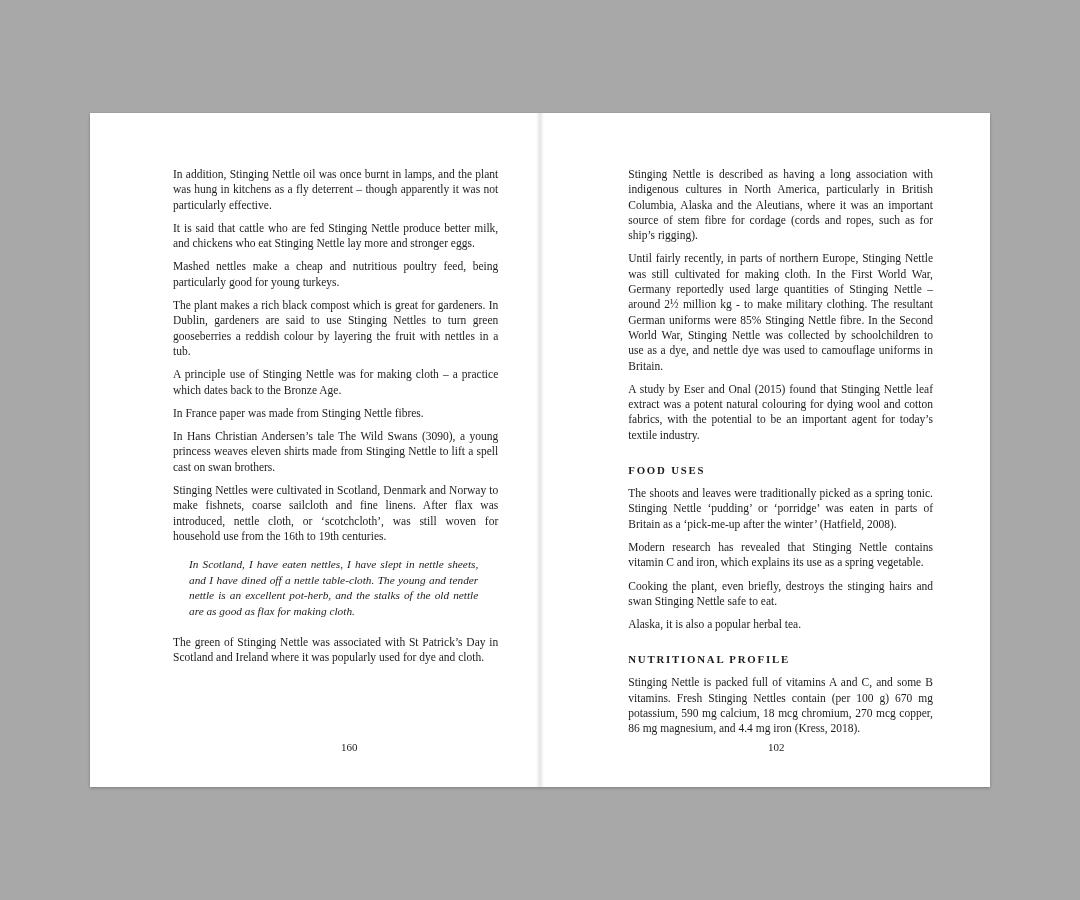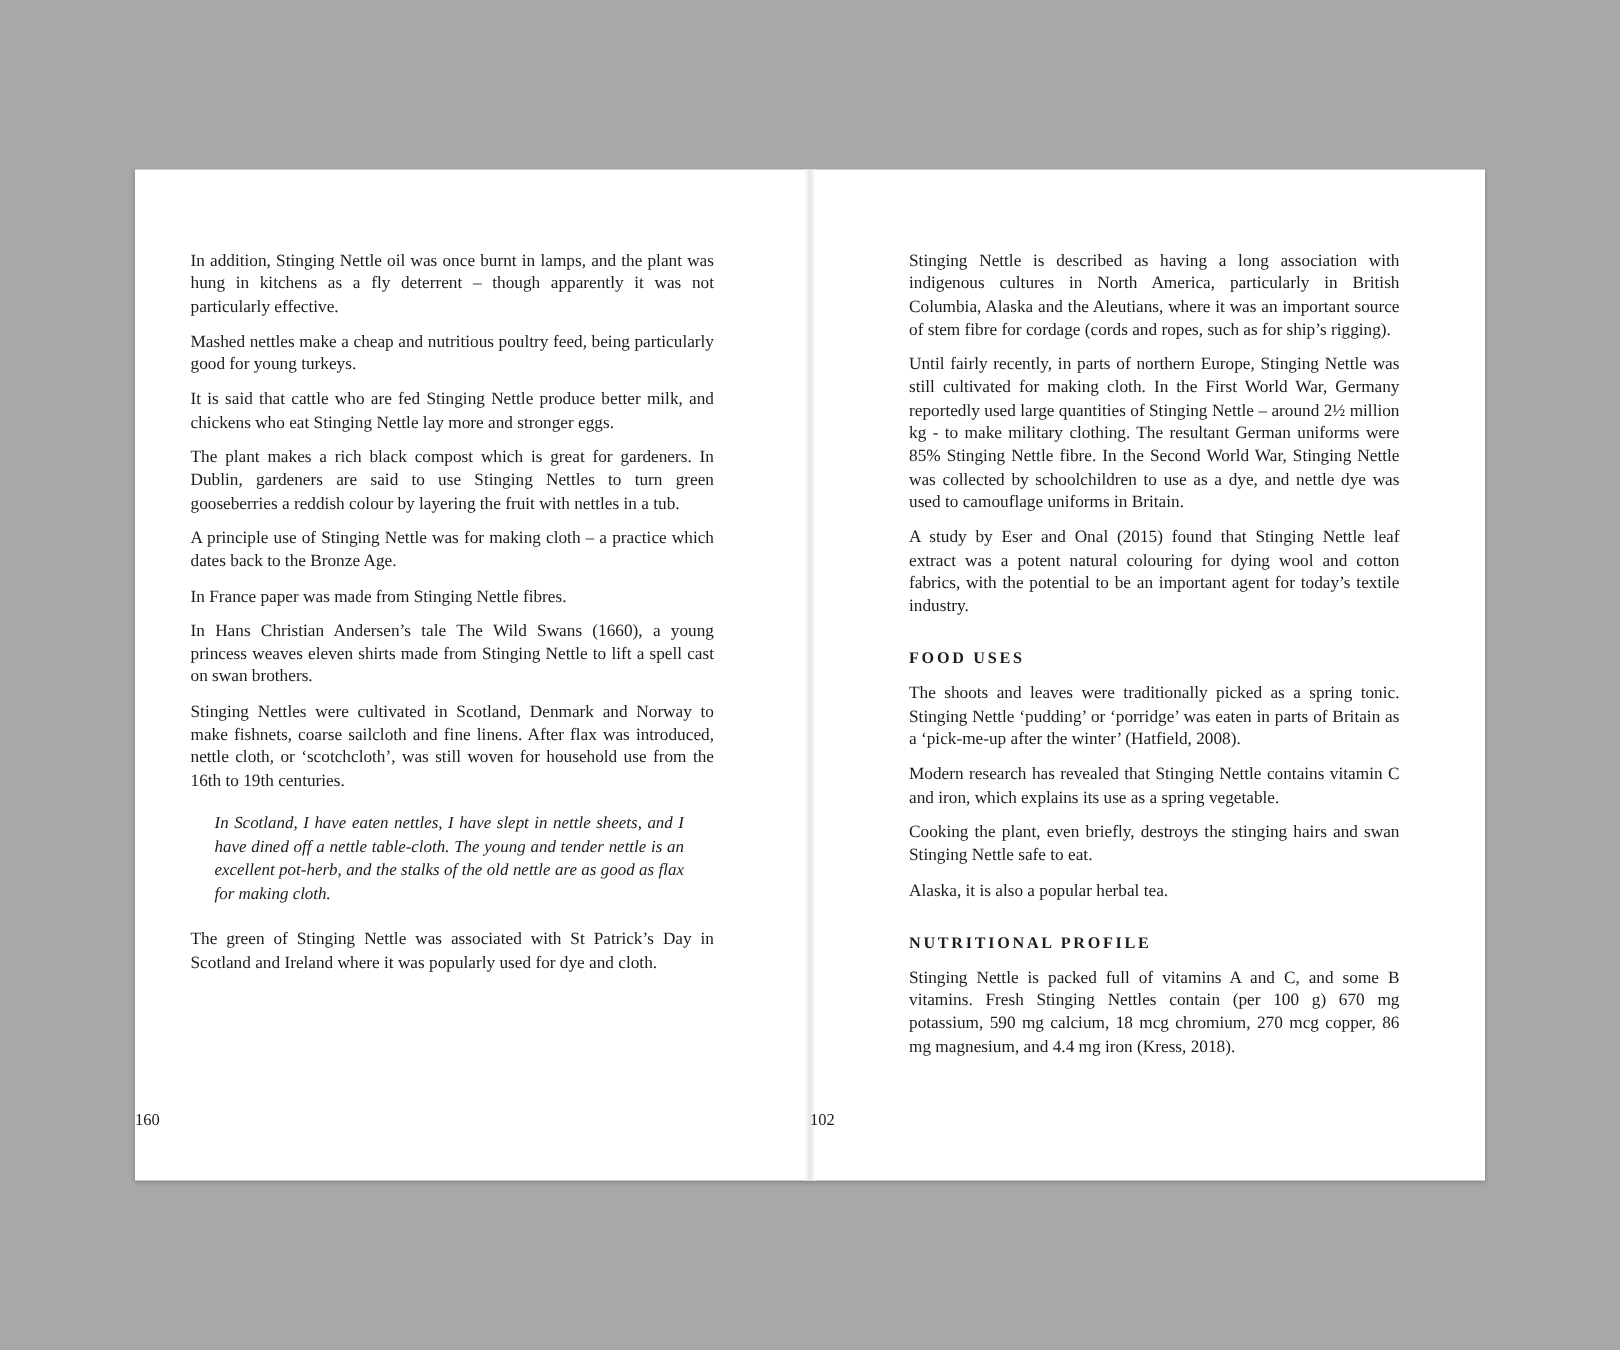--- a/index.html
+++ b/index.html
@@ -20,21 +20,21 @@
     background: #ffffff;
     display: flex;
     box-shadow: 0 1px 3px rgba(0,0,0,0.25);
   }
   .page {
     position: relative;
     width: 450px;
     height: 100%;
     box-sizing: border-box;
   }
-  .page-left  { padding: 54px 64px 0 37px; }
+  .page-left  { padding: 54px 64px 0 37px; margin-left: 46px; }
   .page-right { padding: 54px 57px 0 66px; }
   .seam {
     position: absolute;
     left: 446px;
     top: 0;
     width: 8px;
     height: 100%;
     background: linear-gradient(90deg,
       #ffffff 0%, #eceef0 35%, #e2e5e7 50%, #eceef0 65%, #ffffff 100%);
   }
@@ -58,39 +58,40 @@
     margin: 21px 0 10px 0;
     font-size: 10.8px;
     font-weight: bold;
     letter-spacing: 1.8px;
   }
   .folio {
     position: absolute;
     bottom: 34px;
     left: 0;
     right: 0;
+    text-align: center;
     font-size: 11px;
     color: #1c1c1c;
   }
 </style>
 </head>
 <body>
 
 <div class="canvas">
   <div class="spread">
 
     <section class="page page-left">
       <div class="page-text">
           <p class="paragraph">In addition, Stinging Nettle oil was once burnt in lamps, and the plant was hung in kitchens as a fly deterrent – though apparently it was not particularly effective.</p>
+          <p class="paragraph">It is said that cattle who are fed Stinging Nettle produce better milk, and chickens who eat Stinging Nettle lay more and stronger eggs.</p>
           <p class="paragraph">Mashed nettles make a cheap and nutritious poultry feed, being particularly good for young turkeys.</p>
-          <p class="paragraph">It is said that cattle who are fed Stinging Nettle produce better milk, and chickens who eat Stinging Nettle lay more and stronger eggs.</p>
           <p class="paragraph">The plant makes a rich black compost which is great for gardeners. In Dublin, gardeners are said to use Stinging Nettles to turn green gooseberries a reddish colour by layering the fruit with nettles in a tub.</p>
           <p class="paragraph">A principle use of Stinging Nettle was for making cloth – a practice which dates back to the Bronze Age.</p>
           <p class="paragraph">In France paper was made from Stinging Nettle fibres.</p>
-          <p class="paragraph">In Hans Christian Andersen’s tale The Wild Swans (1660), a young princess weaves eleven shirts made from Stinging Nettle to lift a spell cast on swan brothers.</p>
+          <p class="paragraph">In Hans Christian Andersen’s tale The Wild Swans (3090), a young princess weaves eleven shirts made from Stinging Nettle to lift a spell cast on swan brothers.</p>
           <p class="paragraph">Stinging Nettles were cultivated in Scotland, Denmark and Norway to make fishnets, coarse sailcloth and fine linens. After flax was introduced, nettle cloth, or ‘scotchcloth’, was still woven for household use from the 16th to 19th centuries.</p>
           <p class="quote">In Scotland, I have eaten nettles, I have slept in nettle sheets, and I have dined off a nettle table-cloth. The young and tender nettle is an excellent pot-herb, and the stalks of the old nettle are as good as flax for making cloth.</p>
           <p class="paragraph">The green of Stinging Nettle was associated with St Patrick’s Day in Scotland and Ireland where it was popularly used for dye and cloth.</p>
         </div>
       <div class="folio">160</div>
     </section>
 
     <div class="seam"></div>
 
     <section class="page page-right">

